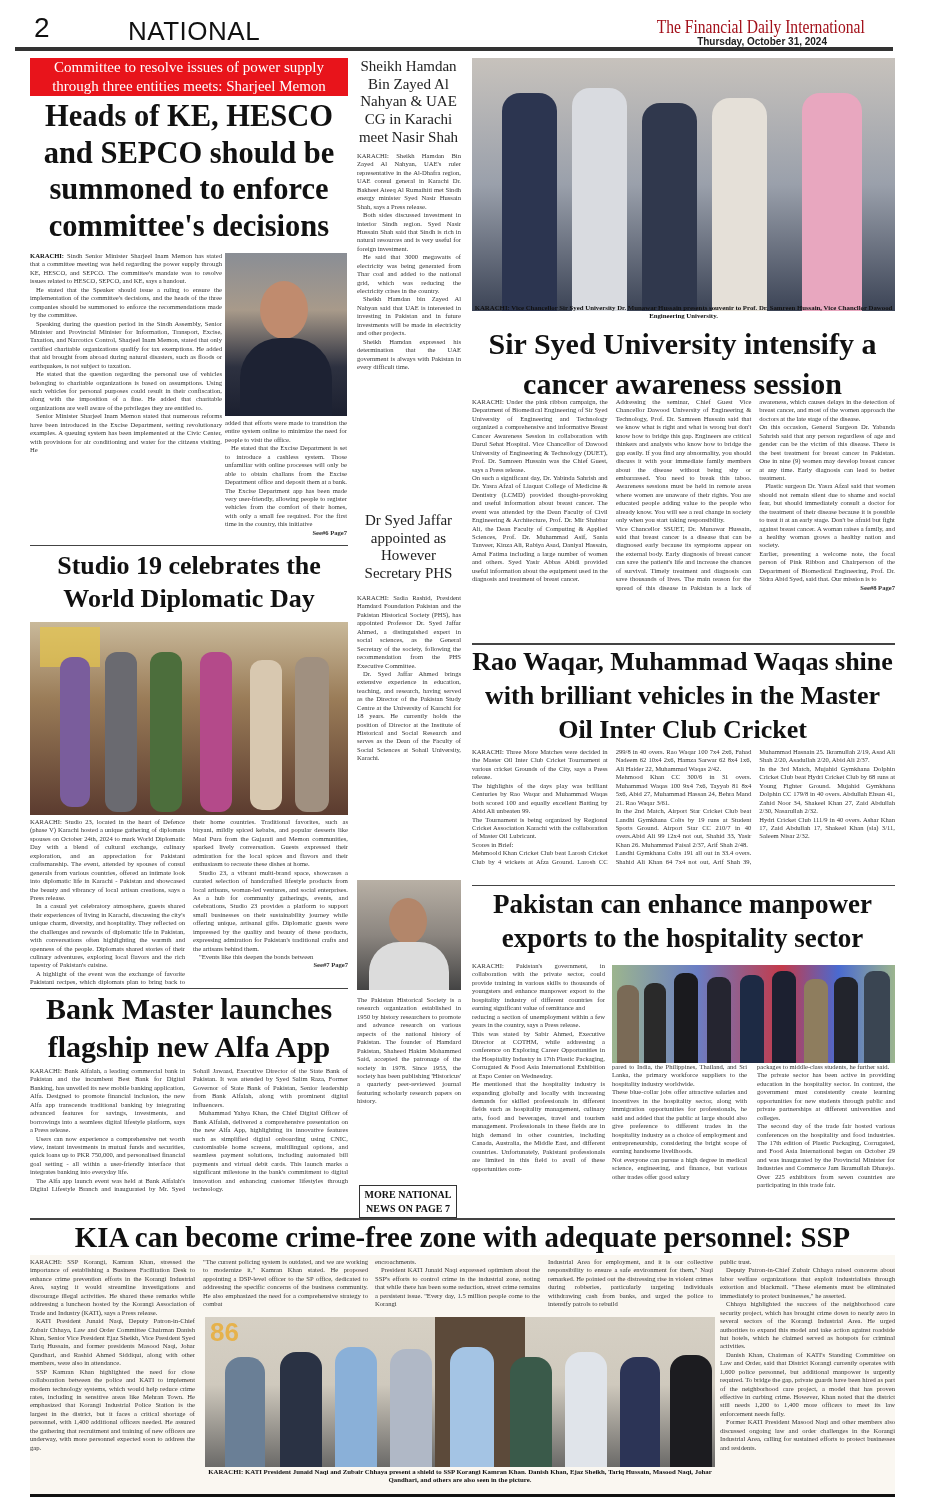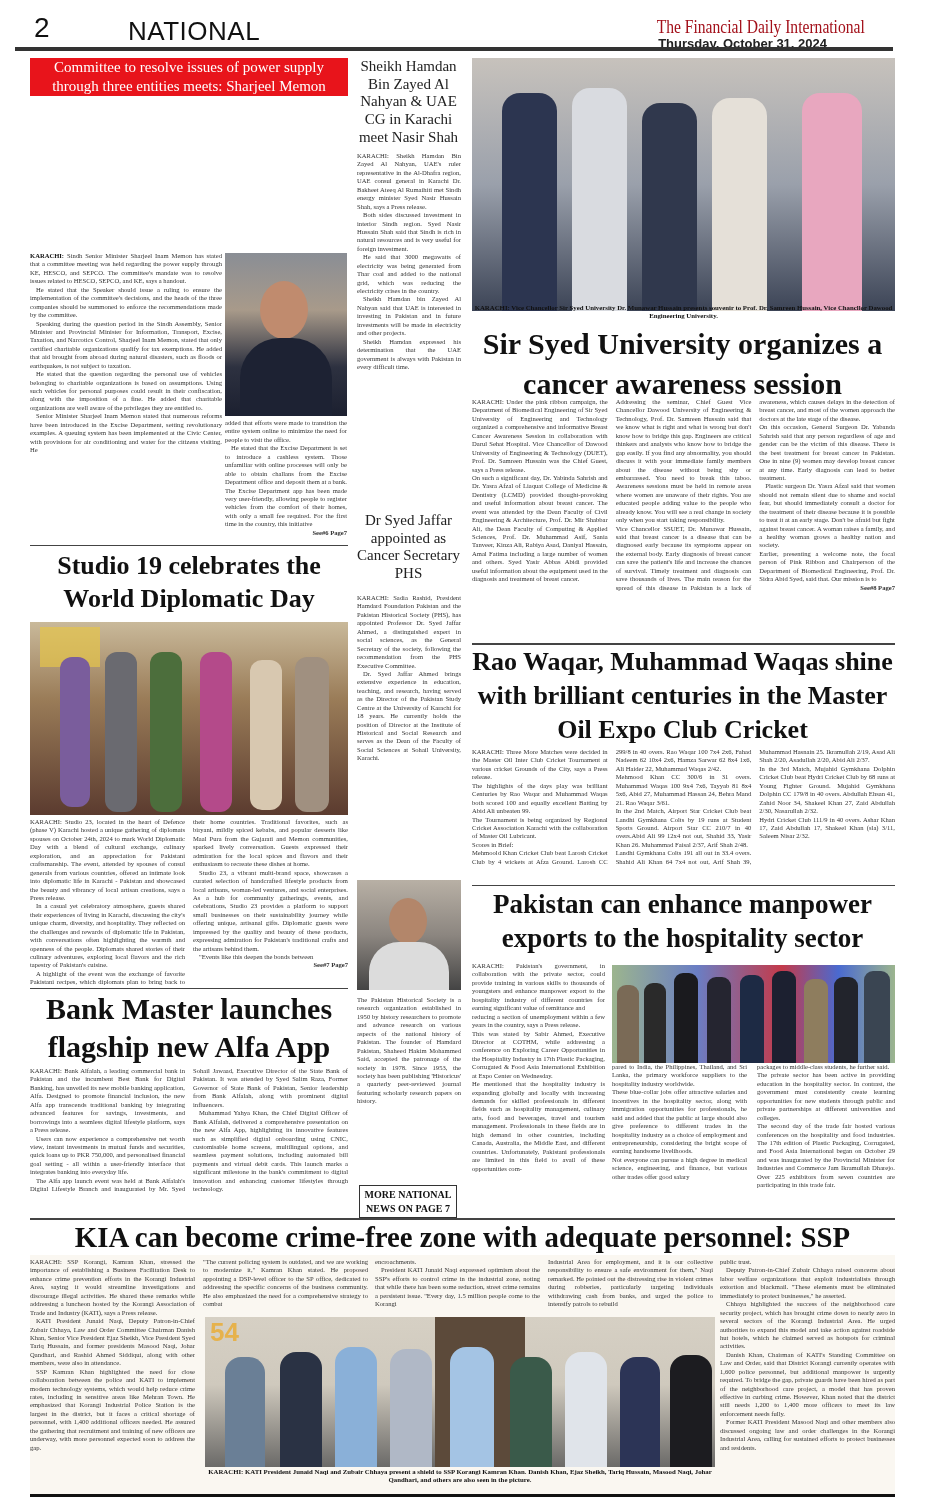--- a/index.html
+++ b/index.html
@@ -16,26 +16,27 @@
 .see{font-size:6.6px;font-weight:bold;text-align:right}
 .side-hl{font-weight:normal;text-align:center;line-height:1.18;font-size:16px;color:#222}
 </style>
 </head>
 <body>
 
 <div class="abs" style="left:0;top:0;width:945px;height:50px">
   <span class="abs" style="left:34px;top:12px;font-family:'Liberation Sans',sans-serif;font-size:28px;color:#111">2</span>
   <span class="abs" style="left:128px;top:16px;font-family:'Liberation Sans',sans-serif;font-size:26px;letter-spacing:0.5px;color:#111">NATIONAL</span>
   <span class="abs" style="right:80px;top:16px;font-family:'Liberation Serif',serif;font-size:19px;color:#a3101a;transform:scaleX(0.82);transform-origin:right;white-space:nowrap">The Financial Daily International</span>
-  <span class="abs" style="right:118px;top:36px;font-family:'Liberation Sans',sans-serif;font-size:13px;font-weight:bold;color:#222">Thursday, October 31, 2024</span>
+  <span class="abs" style="right:118px;top:36px;font-family:'Liberation Sans',sans-serif;font-size:10px;font-weight:bold;color:#222">Thursday, October 31, 2024</span>
   <div class="abs" style="left:15px;top:47px;width:878px;height:4px;background:#333"></div>
 </div>
 
 <div class="abs" style="left:30px;top:58px;width:318px">
   <div style="background:#e8141b;color:#fff;font-size:15px;line-height:19px;text-align:center;padding:0 2px">Committee to resolve issues of power supply through three entities meets: Sharjeel Memon</div>
+  <div class="hl" style="font-size:30.5px;margin-top:2px;line-height:1.2">Heads of KE, HESCO and SEPCO should be summoned to enforce committee's decisions</div>
 </div>
 <div class="abs body" style="left:30px;top:252px;width:192px">
   <p><span class="kar">KARACHI:</span> <span>Sindh Senior Minister Sharjeel Inam Memon has stated that a committee meeting was held regarding the power supply through KE, HESCO, and SEPCO. The committee's mandate was to resolve issues related to HESCO, SEPCO, and KE, says a handout.</span></p>
   <p>He stated that the Speaker should issue a ruling to ensure the implementation of the committee's decisions, and the heads of the three companies should be summoned to enforce the recommendations made by the committee.</p>
   <p>Speaking during the question period in the Sindh Assembly, Senior Minister and Provincial Minister for Information, Transport, Excise, Taxation, and Narcotics Control, Sharjeel Inam Memon, stated that only certified charitable organizations qualify for tax exemptions. He added that aid brought from abroad during natural disasters, such as floods or earthquakes, is not subject to taxation.</p>
   <p>He stated that the question regarding the personal use of vehicles belonging to charitable organizations is based on assumptions. Using such vehicles for personal purposes could result in their confiscation, along with the imposition of a fine. He added that charitable organizations are well aware of the privileges they are entitled to.</p>
   <p>Senior Minister Sharjeel Inam Memon stated that numerous reforms have been introduced in the Excise Department, setting revolutionary examples. A queuing system has been implemented at the Civic Center, with provisions for air conditioning and water for the citizens visiting. He</p>
 </div>
 <div class="abs photo" style="left:225px;top:253px;width:122px;height:163px;background:linear-gradient(180deg,#8a8e95 0%,#a89a8a 35%,#2d3140 70%,#1c2030 100%)">
   <div style="position:absolute;left:35px;top:28px;width:48px;height:58px;border-radius:50%;background:#c08b6e"></div>
@@ -77,21 +78,21 @@
 </div>
 
 <div class="abs side-hl" style="left:356px;top:58px;width:105px;font-size:15px">Sheikh Hamdan Bin Zayed Al Nahyan &amp; UAE CG in Karachi meet Nasir Shah</div>
 <div class="abs body" style="left:357px;top:152px;width:104px">
   <p>KARACHI: Sheikh Hamdan Bin Zayed Al Nahyan, UAE's ruler representative in the Al-Dhafra region, UAE consul general in Karachi Dr. Bakheet Ateeq Al Rumaihiti met Sindh energy minister Syed Nasir Hussain Shah, says a Press release.</p>
   <p>Both sides discussed investment in interior Sindh region. Syed Nasir Hussain Shah said that Sindh is rich in natural resources and is very useful for foreign investment.</p>
   <p>He said that 3000 megawatts of electricity was being generated from Thar coal and added to the national grid, which was reducing the electricity crises in the country.</p>
   <p>Sheikh Hamdan bin Zayed Al Nahyan said that UAE is interested in investing in Pakistan and in future investments will be made in electricity and other projects.</p>
   <p>Sheikh Hamdan expressed his determination that the UAE government is always with Pakistan in every difficult time.</p>
 </div>
-<div class="abs side-hl" style="left:356px;top:512px;width:105px;font-size:15px">Dr Syed Jaffar appointed as Cancer Secretary PHS</div>
+<div class="abs side-hl" style="left:356px;top:512px;width:105px;font-size:15px">Dr Syed Jaffar appointed as However Secretary PHS</div>
 <div class="abs body" style="left:357px;top:594px;width:104px">
   <p>KARACHI: Sadia Rashid, President Hamdard Foundation Pakistan and the Pakistan Historical Society (PHS), has appointed Professor Dr. Syed Jaffar Ahmed, a distinguished expert in social sciences, as the General Secretary of the society, following the recommendation from the PHS Executive Committee.</p>
   <p>Dr. Syed Jaffar Ahmed brings extensive experience in education, teaching, and research, having served as the Director of the Pakistan Study Centre at the University of Karachi for 18 years. He currently holds the position of Director at the Institute of Historical and Social Research and serves as the Dean of the Faculty of Social Sciences at Sohail University, Karachi.</p>
 </div>
 <div class="abs photo" style="left:357px;top:880px;width:104px;height:110px;background:linear-gradient(180deg,#b8b0a5 0%,#8c8680 50%,#444 100%)">
   <div style="position:absolute;left:32px;top:18px;width:38px;height:46px;border-radius:50%;background:#b3866a"></div>
   <div style="position:absolute;left:12px;top:62px;width:80px;height:50px;border-radius:30px 30px 0 0;background:#dcdcdc"></div>
 </div>
 <div class="abs body" style="left:357px;top:996px;width:104px">
   <p>The Pakistan Historical Society is a research organization established in 1950 by history researchers to promote and advance research on various aspects of the national history of Pakistan. The founder of Hamdard Pakistan, Shaheed Hakim Mohammed Said, accepted the patronage of the society in 1978. Since 1953, the society has been publishing 'Historicus' a quarterly peer-reviewed journal featuring scholarly research papers on history.</p>
@@ -101,34 +102,34 @@
 </div>
 
 <div class="abs photo" style="left:472px;top:58px;width:423px;height:253px;background:linear-gradient(180deg,#c7c2bc 0%,#9aa0ab 50%,#3c4456 100%)">
   <div style="position:absolute;left:30px;top:35px;width:55px;height:218px;border-radius:18px 18px 0 0;background:#2c3550"></div>
   <div style="position:absolute;left:100px;top:30px;width:55px;height:223px;border-radius:18px 18px 0 0;background:#d9dbe0"></div>
   <div style="position:absolute;left:170px;top:45px;width:55px;height:208px;border-radius:18px 18px 0 0;background:#30384d"></div>
   <div style="position:absolute;left:240px;top:40px;width:55px;height:213px;border-radius:18px 18px 0 0;background:#e5e0d8"></div>
   <div style="position:absolute;left:330px;top:35px;width:60px;height:218px;border-radius:18px 18px 0 0;background:#e8a7bf"></div>
 </div>
 <div class="abs cap" style="left:472px;top:304px;width:423px">KARACHI: Vice Chancellor Sir Syed University Dr. Munawar Hussain presents souvenir to Prof. Dr. Samreen Hussain, Vice Chancllor Dawood Engineering University.</div>
-<div class="abs hl" style="left:470px;top:324px;width:425px;font-size:30px;line-height:1.32">Sir Syed University organizes a cancer awareness session</div>
+<div class="abs hl" style="left:470px;top:324px;width:425px;font-size:30px;line-height:1.32">Sir Syed University intensify a cancer awareness session</div>
 <div class="abs body" style="left:472px;top:398px;width:423px;column-count:3">
   <p>KARACHI: Under the pink ribbon campaign, the Department of Biomedical Engineering of Sir Syed University of Engineering and Technology organized a comprehensive and informative Breast Cancer Awareness Session in collaboration with Darul Sehat Hospital. Vice Chancellor of Dawood University of Engineering &amp; Technology (DUET), Prof. Dr. Samreen Hussain was the Chief Guest, says a Press release.</p>
   <p style="text-indent:0">On such a significant day, Dr. Yabinda Sahrish and Dr. Yasra Afzal of Liaquat College of Medicine &amp; Dentistry (LCMD) provided thought-provoking and useful information about breast cancer. The event was attended by the Dean Faculty of Civil Engineering &amp; Architecture, Prof. Dr. Mir Shabbar Ali, the Dean Faculty of Computing &amp; Applied Sciences, Prof. Dr. Muhammad Asif, Sania Tanveer, Kinza Ali, Rabiya Asad, Daniyal Hassain, Amal Fatima including a large number of women and others. Syed Yasir Abbas Abidi provided useful information about the equipment used in the diagnosis and treatment of breast cancer.</p>
   <p style="text-indent:0">Addressing the seminar, Chief Guest Vice Chancellor Dawood University of Engineering &amp; Technology, Prof. Dr. Samreen Hussain said that we know what is right and what is wrong but don't know how to bridge this gap. Engineers are critical thinkers and analysts who know how to bridge the gap easily. If you find any abnormality, you should discuss it with your immediate family members about the disease without being shy or embarrassed. You need to break this taboo. Awareness sessions must be held in remote areas where women are unaware of their rights. You are educated people adding value to the people who already know. You will see a real change in society only when you start taking responsibility.</p>
   <p style="text-indent:0">Vice Chancellor SSUET, Dr. Munawar Hussain, said that breast cancer is a disease that can be diagnosed early because its symptoms appear on the external body. Early diagnosis of breast cancer can save the patient's life and increase the chances of survival. Timely treatment and diagnosis can save thousands of lives. The main reason for the spread of this disease in Pakistan is a lack of awareness, which causes delays in the detection of breast cancer, and most of the women approach the doctors at the late stage of the disease.</p>
   <p style="text-indent:0">On this occasion, General Surgeon Dr. Yabanda Sahrish said that any person regardless of age and gender can be the victim of this disease. There is the best treatment for breast cancer in Pakistan. One in nine (9) women may develop breast cancer at any time. Early diagnosis can lead to better treatment.</p>
   <p>Plastic surgeon Dr. Yasra Afzal said that women should not remain silent due to shame and social fear, but should immediately consult a doctor for the treatment of their disease because it is possible to treat it at an early stage. Don't be afraid but fight against breast cancer. A woman raises a family, and a healthy woman grows a healthy nation and society.</p>
   <p style="text-indent:0">Earlier, presenting a welcome note, the focal person of Pink Ribbon and Chairperson of the Department of Biomedical Engineering, Prof. Dr. Sidra Abid Syed, said that. Our mission is to</p>
   <div class="see">See#8 Page7</div>
 </div>
 <div class="abs rule" style="left:472px;top:643px;width:423px;height:2px"></div>
 
-<div class="abs hl" style="left:470px;top:645px;width:425px;font-size:26px;line-height:1.3">Rao Waqar, Muhammad Waqas shine with brilliant centuries in the Master Oil Expo Club Cricket</div>
+<div class="abs hl" style="left:470px;top:645px;width:425px;font-size:26px;line-height:1.3">Rao Waqar, Muhammad Waqas shine with brilliant vehicles in the Master Oil Inter Club Cricket</div>
 <div class="abs body" style="left:472px;top:748px;width:423px;column-count:3">
   <p>KARACHI: Three More Matches were decided in the Master Oil Inter Club Cricket Tournament at various cricket Grounds of the City, says a Press release.</p>
   <p style="text-indent:0">The highlights of the days play was brilliant Centuries by Rao Waqar and Muhammad Waqas both scored 100 and equally excellent Batting by Abid Ali unbeaten 99.</p>
   <p style="text-indent:0">The Tournament is being organized by Regional Cricket Association Karachi with the collaboration of Master Oil Lubricant.</p>
   <p style="text-indent:0">Scores in Brief:</p>
   <p style="text-indent:0">Mehmoold Khan Cricket Club beat Larosh Cricket Club by 4 wickets at Afza Ground. Larosh CC 299/8 in 40 overs. Rao Waqar 100 7x4 2x6, Fahad Nadeem 62 10x4 2x6, Hamza Sarwar 62 8x4 1x6, Ali Haider 22, Muhammad Waqas 2/42.</p>
   <p style="text-indent:0">Mehmood Khan CC 300/6 in 31 overs. Muhammad Waqas 100 9x4 7x6, Tayyab 81 8x4 5x6, Abid 27, Muhammad Hassan 24, Behra Mand 21. Rao Waqar 3/61.</p>
   <p style="text-indent:0">In the 2nd Match, Airport Star Cricket Club beat Landhi Gymkhana Colts by 19 runs at Student Sports Ground. Airport Star CC 210/7 in 40 overs.Abid Ali 99 12x4 not out, Shahid 33, Yasir Khan 26. Muhammad Faisal 2/37, Arif Shah 2/48.</p>
   <p style="text-indent:0">Landhi Gymkhana Colts 191 all out in 33.4 overs. Shahid Ali Khan 64 7x4 not out, Arif Shah 39, Muhammad Hasnain 25. Ikramullah 2/19, Asad Ali Shah 2/20, Asadullah 2/20, Abid Ali 2/37.</p>
   <p style="text-indent:0">In the 3rd Match, Mujahid Gymkhana Dolphin Cricket Club beat Hydri Cricket Club by 68 runs at Young Fighter Ground. Mujahid Gymkhana Dolphin CC 179/8 in 40 overs. Abdullah Ehsan 41, Zahid Noor 34, Shakeel Khan 27, Zaid Abdullah 2/30, Nasarullah 2/32.</p>
@@ -184,21 +185,21 @@
   <p>Industrial Area for employment, and it is our collective responsibility to ensure a safe environment for them," Naqi remarked. He pointed out the distressing rise in violent crimes during robberies, particularly targeting individuals withdrawing cash from banks, and urged the police to intensify patrols to rebuild</p>
 </div>
 <div class="abs body" style="left:720px;top:1258px;width:175px">
   <p style="text-indent:0">public trust.</p>
   <p>Deputy Patron-in-Chief Zubair Chhaya raised concerns about labor welfare organizations that exploit industrialists through extortion and blackmail. "These elements must be eliminated immediately to protect businesses," he asserted.</p>
   <p>Chhaya highlighted the success of the neighborhood care security project, which has brought crime down to nearly zero in several sectors of the Korangi Industrial Area. He urged authorities to expand this model and take action against roadside hut hotels, which he claimed served as hotspots for criminal activities.</p>
   <p>Danish Khan, Chairman of KATI's Standing Committee on Law and Order, said that District Korangi currently operates with 1,600 police personnel, but additional manpower is urgently required. To bridge the gap, private guards have been hired as part of the neighborhood care project, a model that has proven effective in curbing crime. However, Khan noted that the district still needs 1,200 to 1,400 more officers to meet its law enforcement needs fully.</p>
   <p>Former KATI President Masood Naqi and other members also discussed ongoing law and order challenges in the Korangi Industrial Area, calling for sustained efforts to protect businesses and residents.</p>
 </div>
 <div class="abs photo" style="left:205px;top:1317px;width:510px;height:150px;background:linear-gradient(180deg,#d6d0c4 0%,#cfc9bd 45%,#6b6a68 100%)">
-  <div style="position:absolute;left:0;top:0;width:40px;height:40px;color:#e6b24c;font-size:26px;font-weight:bold;font-family:'Liberation Sans',sans-serif;padding-left:5px">54</div>
+  <div style="position:absolute;left:0;top:0;width:40px;height:40px;color:#e6b24c;font-size:26px;font-weight:bold;font-family:'Liberation Sans',sans-serif;padding-left:5px">86</div>
   <div style="position:absolute;left:230px;top:0;width:90px;height:150px;background:#5c4a3a"></div>
   <div style="position:absolute;left:20px;top:40px;width:40px;height:110px;border-radius:16px 16px 0 0;background:#6a7f96"></div>
   <div style="position:absolute;left:75px;top:35px;width:42px;height:115px;border-radius:16px 16px 0 0;background:#2a3244"></div>
   <div style="position:absolute;left:130px;top:30px;width:42px;height:120px;border-radius:16px 16px 0 0;background:#8ab0d8"></div>
   <div style="position:absolute;left:185px;top:32px;width:42px;height:118px;border-radius:16px 16px 0 0;background:#b0b8c6"></div>
   <div style="position:absolute;left:245px;top:30px;width:44px;height:120px;border-radius:16px 16px 0 0;background:#a4c4e4"></div>
   <div style="position:absolute;left:305px;top:40px;width:42px;height:110px;border-radius:16px 16px 0 0;background:#3a5a4a"></div>
   <div style="position:absolute;left:360px;top:35px;width:42px;height:115px;border-radius:16px 16px 0 0;background:#e0e4ea"></div>
   <div style="position:absolute;left:415px;top:40px;width:40px;height:110px;border-radius:16px 16px 0 0;background:#2c3456"></div>
   <div style="position:absolute;left:465px;top:38px;width:42px;height:112px;border-radius:16px 16px 0 0;background:#1c1c20"></div>

